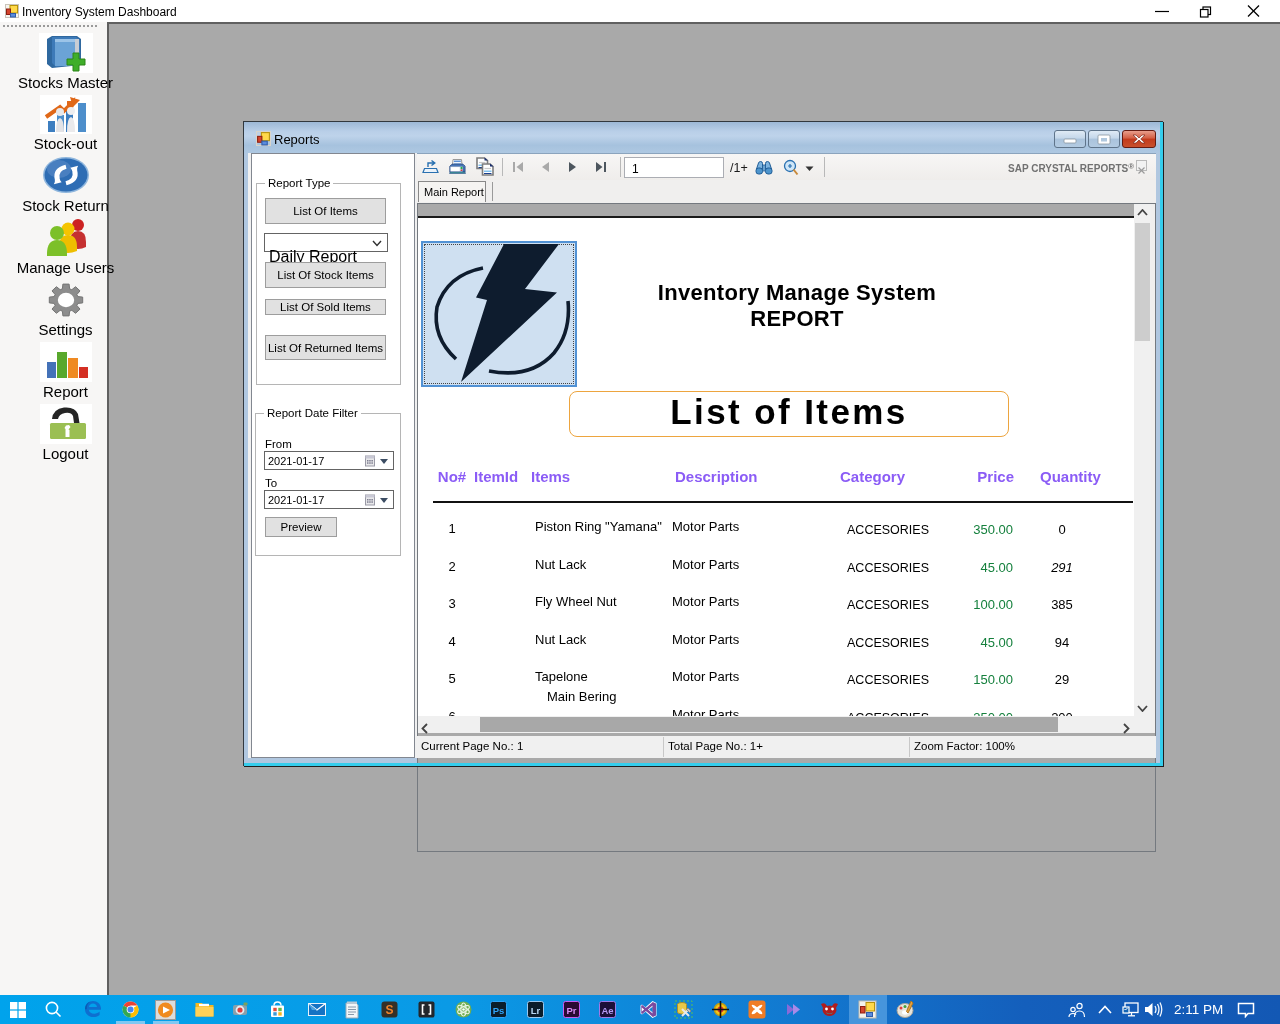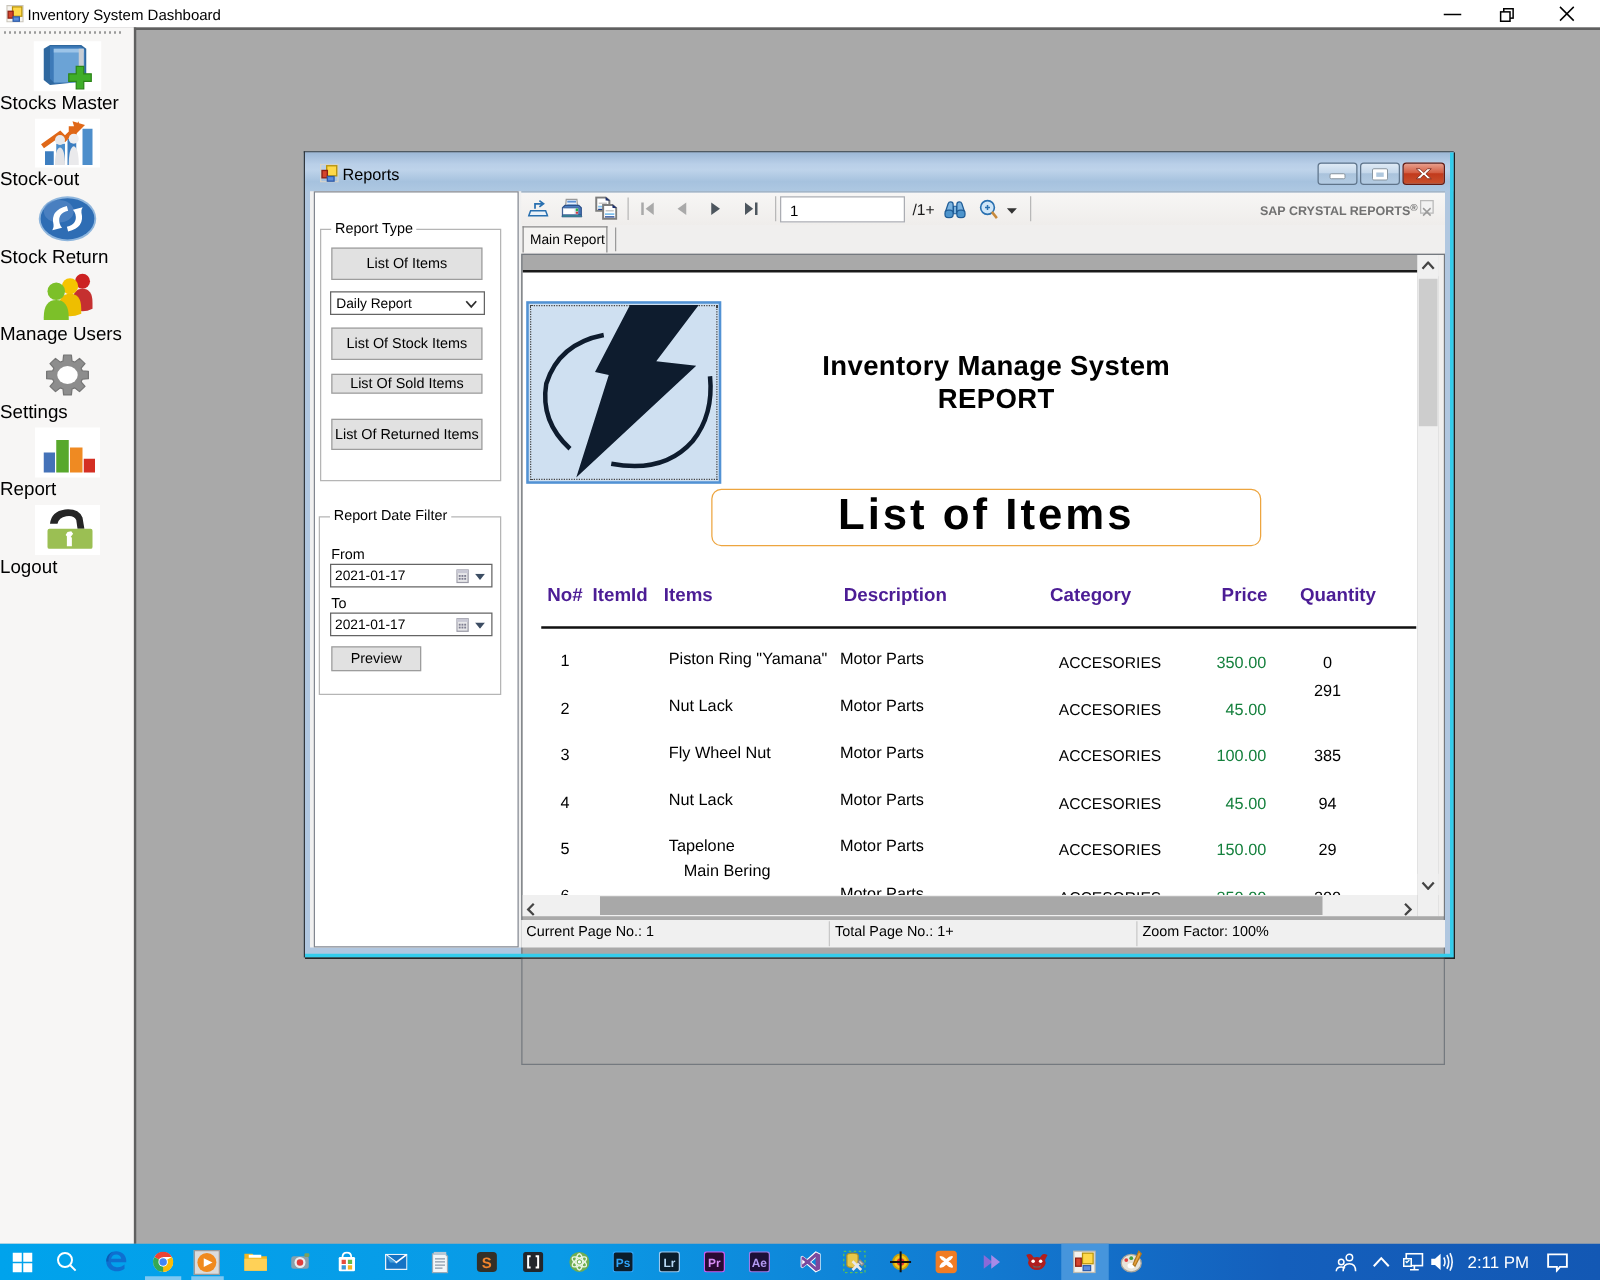--- a/index.html
+++ b/index.html
@@ -8,21 +8,21 @@
 .abs { position:absolute; }
 
 
 #titlebar { position:absolute; left:0; top:0; width:1280px; height:22px; background:#ffffff; }
 #titlebar .title { position:absolute; left:22px; top:5px; font-size:12px; color:#000; }
 
 
 #sidebar { position:absolute; left:0; top:22px; width:107px; height:973px; background:#f7f6f5; }
 #sidebar .dots { position:absolute; left:3px; top:3px; width:95px; height:2px;
   background-image:repeating-linear-gradient(90deg,#9a9a9a 0 2px, transparent 2px 4px); }
-.sideitem { position:absolute; left:0; width:107px; text-align:left; }
+.sideitem { position:absolute; left:12px; width:107px; text-align:center; }
 .sideitem .lbl { font-size:15px; color:#000; margin-top:1px; }
 .sideitem svg { display:block; margin:0 auto; }
 
 
 #desktop { position:absolute; left:107px; top:22px; width:1173px; height:973px; background:#a9a9a9; border-top:2px solid #606060; border-left:2px solid #606060; }
 
 
 #dialog { position:absolute; left:243px; top:121px; width:920px; height:645px;
   background:#b0c7e0; border:1px solid #32383e; border-right:none; border-bottom:none;
   box-shadow: 1px 1px 0 #1d1d1d; }
@@ -42,21 +42,21 @@
 #viewer { position:absolute; left:169px; top:0px; width:739px; height:605px; background:#f0efee; }
 #toolbar { position:absolute; left:0; top:0; width:739px; height:27px;
   border-top:1px solid #8ba4bd; background:linear-gradient(#f7f6f5,#efedeb); }
 #tabstrip { position:absolute; left:0; top:27px; width:739px; height:23px; }
 #mainreport-tab { position:absolute; left:1px; top:1px; width:68px; white-space:nowrap; overflow:hidden; height:21px; background:#f5f4f2;
   border:1px solid #898989; border-bottom:none; font-size:11px; color:#000; padding:4px 0 0 5px; }
 #report-area { position:absolute; left:0px; top:50px; width:739px; height:649px; background:#a9a9a9; border:1px solid #74797f; overflow:hidden; }
 #report-page { position:absolute; left:0px; top:12px; width:716px; height:500px; background:#ffffff; border-top:2px solid #1a1a1a; }
 
 
-.rh { position:absolute; font-size:15px; font-weight:bold; color:#4c1d95; white-space:nowrap; }
+.rh { position:absolute; font-size:15px; font-weight:bold; color:#8b5cf6; white-space:nowrap; }
 .rn { position:absolute; left:16px; width:36px; text-align:center; font-size:13px; color:#000; }
 .ri { position:absolute; left:117px; font-size:13px; color:#000; white-space:nowrap; }
 .rd { position:absolute; left:254px; font-size:13px; color:#000; white-space:nowrap; }
 .rc { position:absolute; left:422px; width:96px; text-align:center; font-size:12.5px; color:#000; white-space:nowrap; }
 .rp { position:absolute; left:515px; width:80px; text-align:right; font-size:13px; color:#15803d; }
 .rq { position:absolute; left:614px; width:60px; text-align:center; font-size:13px; color:#000; }
 
 
 #statusbar { position:absolute; left:169px; top:583px; width:739px; height:22px; background:#f0f0f0; font-size:11.5px; color:#000; }
 
@@ -184,21 +184,21 @@
     </div>
   </div>
   <div id="dlg-body">
     <div id="lpanel">
 
       <div class="groupbox" style="left:4px; top:29px; width:145px; height:202px;">
         <div class="grouplabel">Report Type</div>
       </div>
       <div class="wbtn" style="left:13px; top:44px; width:121px; height:26px;">List Of Items</div>
       <div class="abs" style="left:12px; top:79px; width:124px; height:19px; background:#fff; border:1px solid #646464;">
-        <span style="position:absolute;left:4px;top:3px;font-size:11px;text-align:center;">Daily Report</span>
+        <span style="position:absolute;left:4px;top:14px;font-size:16px;text-align:center;">Daily Report</span>
         <svg class="abs" style="right:5px;top:6px" width="10" height="7" viewBox="0 0 10 7">
             <path d="M1 1 L5 5.5 L9 1" fill="none" stroke="#303030" stroke-width="1.4"></path>
           </svg>
       </div>
       <div class="wbtn" style="left:13px; top:108px; width:121px; height:26px;">List Of Stock Items</div>
       <div class="wbtn" style="left:13px; top:145px; width:121px; height:16px;">List Of Sold Items</div>
       <div class="wbtn" style="left:13px; top:181px; width:121px; height:25px;">List Of Returned Items</div>
 
       <div class="groupbox" style="left:3px; top:259px; width:146px; height:143px;">
         <div class="grouplabel">Report Date Filter</div>
@@ -353,21 +353,21 @@
             <div class="ri" style="top:301px;">Piston Ring "Yamana"</div>
             <div class="rd" style="top:301px;">Motor Parts</div>
             <div class="rc" style="top:305px;">ACCESORIES</div>
             <div class="rp" style="top:304px;">350.00</div>
             <div class="rq" style="top:304px;">0</div>
           <div class="rn" style="top:341px;">2</div>
             <div class="ri" style="top:339px;">Nut Lack</div>
             <div class="rd" style="top:339px;">Motor Parts</div>
             <div class="rc" style="top:343px;">ACCESORIES</div>
             <div class="rp" style="top:342px;">45.00</div>
-            <div class="rq" style="top:327px;">291</div>
+            <div class="rq" style="top:342px;font-style:italic;">291</div>
           <div class="rn" style="top:378px;">3</div>
             <div class="ri" style="top:376px;">Fly Wheel Nut</div>
             <div class="rd" style="top:376px;">Motor Parts</div>
             <div class="rc" style="top:380px;">ACCESORIES</div>
             <div class="rp" style="top:379px;">100.00</div>
             <div class="rq" style="top:379px;">385</div>
           <div class="rn" style="top:416px;">4</div>
             <div class="ri" style="top:414px;">Nut Lack</div>
             <div class="rd" style="top:414px;">Motor Parts</div>
             <div class="rc" style="top:418px;">ACCESORIES</div>

